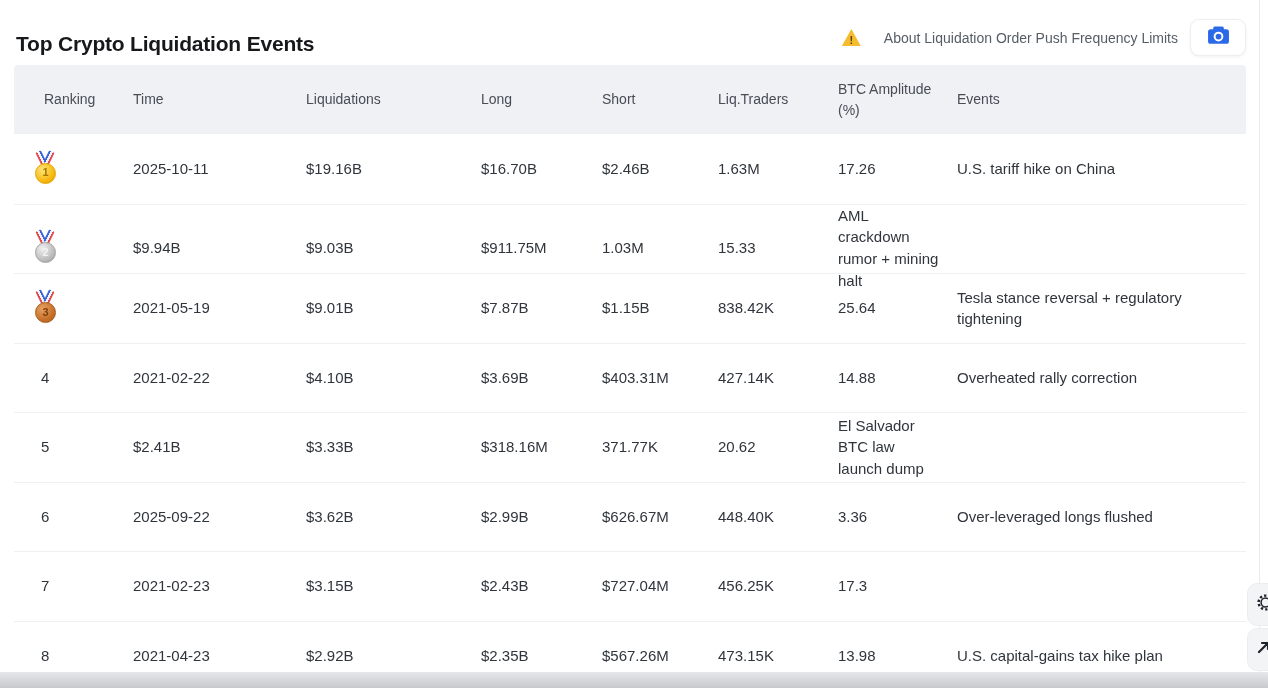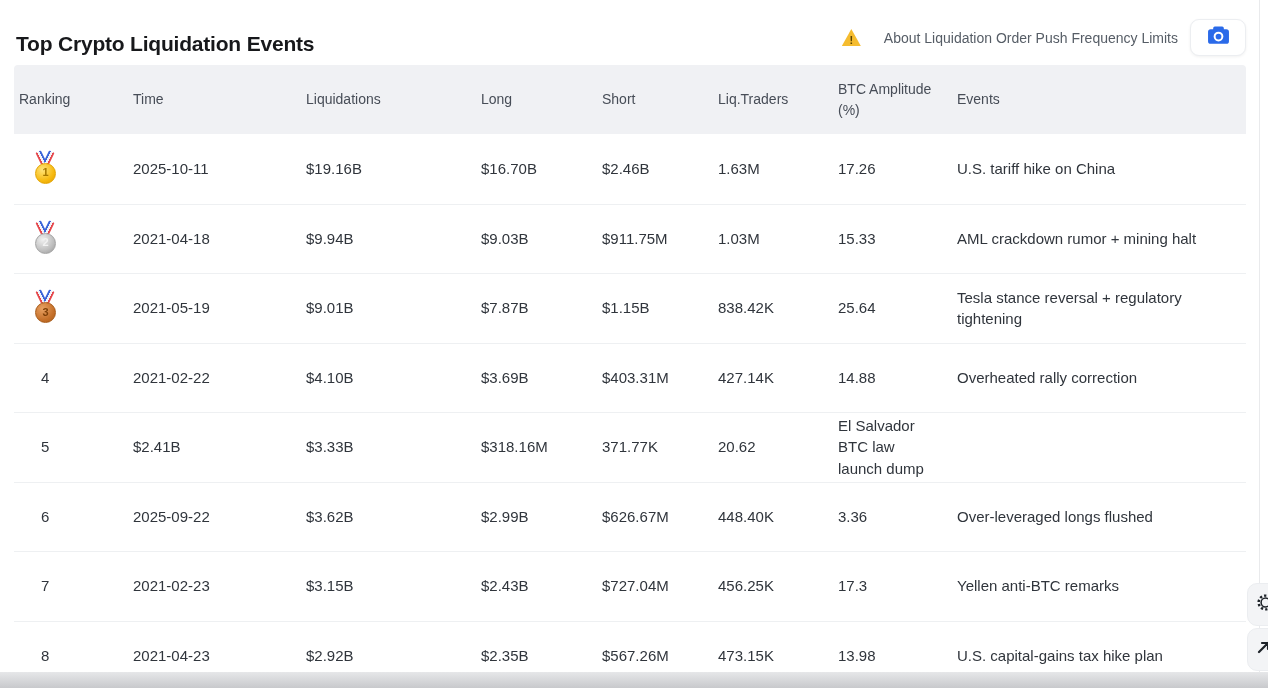--- a/index.html
+++ b/index.html
@@ -32,21 +32,21 @@
 
   
   .table { position:absolute; left:14px; top:65px; width:1232px; }
   .thead, .tr {
     display:grid;
     grid-template-columns:119px 173px 175px 121px 116px 120px 119px minmax(0,1fr);
     align-items:center;
   }
   .thead { height:69px; background:#f0f1f4; border-radius:4px 4px 0 0; }
   .th { font-size:14px; font-weight:500; color:#474d57; line-height:1.45; padding-right:14px; }
-  .th:first-child { padding-left:5px; }
+  .th:first-child { padding-left:30px; }
   .tr { height:69.5px; background:#fff; }
   .tr + .tr { border-top:1px solid #eef0f2; }
   .td { font-size:15px; font-weight:500; color:#30353c; line-height:1.45; padding-right:16px; }
   .td-rank { padding-left:27px; }
 
   
   .medal { position:relative; width:26px; height:36px; margin-left:-9px; }
   .ribbon { position:absolute; left:4px; top:1px; width:18px; height:13px; }
   .ribbon::before, .ribbon::after { content:""; position:absolute; top:-1px; width:6px; height:13px; border-radius:1px; }
   .ribbon::before { left:2px; transform:rotate(-26deg);
@@ -127,21 +127,20 @@
       <div class="td">U.S. tariff hike on China</div>
     </div>
         <div class="tr">
       <div class="td td-rank">
         <div class="medal silver">
           <div class="ribbon"></div>
           <div class="disc">2</div>
         </div>
 
       </div>
-      <div class="td">2021-04-18</div>
       <div class="td">$9.94B</div>
       <div class="td">$9.03B</div>
       <div class="td">$911.75M</div>
       <div class="td">1.03M</div>
       <div class="td">15.33</div>
       <div class="td">AML crackdown rumor + mining halt</div>
     </div>
         <div class="tr">
       <div class="td td-rank">
         <div class="medal bronze">
@@ -200,21 +199,20 @@
       <div class="td td-rank">
         
         <span>7</span>
       </div>
       <div class="td">2021-02-23</div>
       <div class="td">$3.15B</div>
       <div class="td">$2.43B</div>
       <div class="td">$727.04M</div>
       <div class="td">456.25K</div>
       <div class="td">17.3</div>
-      <div class="td">Yellen anti-BTC remarks</div>
     </div>
         <div class="tr">
       <div class="td td-rank">
         
         <span>8</span>
       </div>
       <div class="td">2021-04-23</div>
       <div class="td">$2.92B</div>
       <div class="td">$2.35B</div>
       <div class="td">$567.26M</div>

